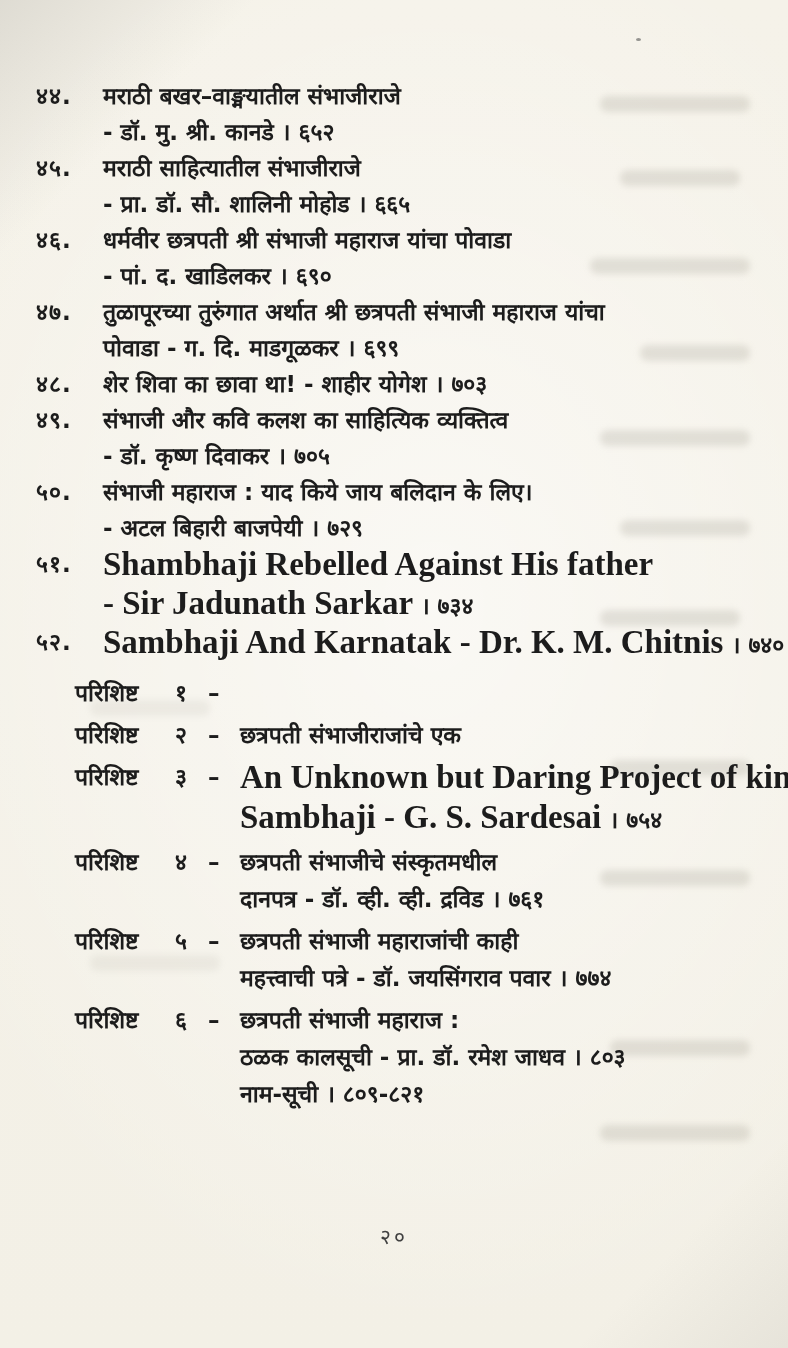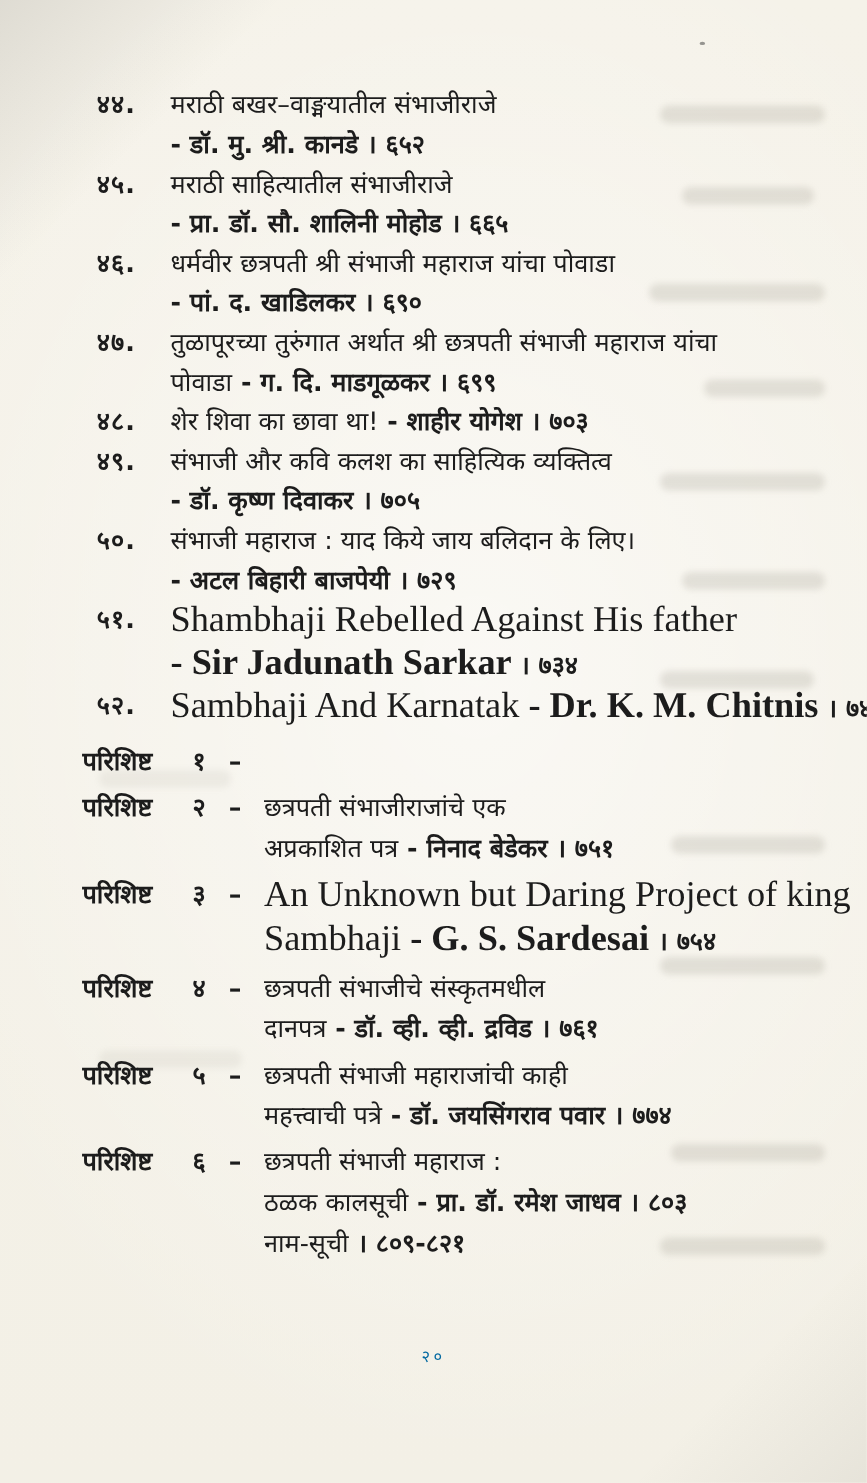--- a/index.html
+++ b/index.html
@@ -41,49 +41,49 @@
   .g11{ left: 90px;  top: 955px; width: 130px; opacity:.5; }
   .g12{ left: 610px; top: 1040px; width: 140px; }
   .g13{ left: 600px; top: 1125px; width: 150px; }
 
   .toc { position: relative; padding: 78px 36px 0 0; }
 
   
   .entry {
     display: grid;
     grid-template-columns: 67px 1fr;
-    padding-left: 88px;
+    padding-left: 36px;
   }
   .entry .num {
     font-size: 23px; line-height: 36px; font-weight: 600;
     letter-spacing: 1px; white-space: nowrap;
   }
   .line { line-height: 36px; font-size: 23px; white-space: nowrap; }
   .seg { font-weight: 700; }
-  .seg.b { font-weight: 400; }
+  .seg.b { font-weight: 700; }
   .seg.latin { font-family: "Liberation Serif", serif; font-size: 33px; text-align: center; }
 
   
   .appendix-section { margin-top: 12px; }
   .appendix {
     display: grid;
     grid-template-columns: 100px 33px 32px 1fr;
     padding-left: 75px;
     margin-bottom: 5px;
   }
   .appendix .alabel, .appendix .anum, .appendix .adash {
     font-size: 23px; line-height: 37px; font-weight: 700; white-space: nowrap;
   }
   .appendix .line { line-height: 37px; }
 
   .footer {
     position: absolute; left: 0; right: 0; top: 1222px;
     text-align: center;
   }
-  .pageno { font-size: 15px; letter-spacing: 3px; color: #0369a1; }
+  .pageno { font-size: 21px; letter-spacing: 3px; color: #404040; }
 </style>
 </head>
 <body>
 
 <div class="paper"></div>
 <span class="speck s1"></span>
 <span class="speck s2"></span>
 <span class="smudge g1"></span>
 <span class="smudge g2"></span>
 <span class="smudge g3"></span>
@@ -169,21 +169,20 @@
         <span class="adash">–</span>
         <div>
         </div>
       </div>
       <div class="appendix">
         <span class="alabel">परिशिष्ट</span>
         <span class="anum">२</span>
         <span class="adash">–</span>
         <div>
           <div class="line"><span class="seg b">छत्रपती संभाजीराजांचे एक</span></div>
-          <div class="line"><span class="seg b">अप्रकाशित पत्र</span><span class="seg"> - निनाद बेडेकर । ७५१</span></div>
         </div>
       </div>
       <div class="appendix">
         <span class="alabel">परिशिष्ट</span>
         <span class="anum">३</span>
         <span class="adash">–</span>
         <div>
           <div class="line"><span class="seg b latin">An Unknown but Daring Project of king</span></div>
           <div class="line"><span class="seg b latin">Sambhaji</span><span class="seg latin"> - G. S. Sardesai </span><span class="seg">। ७५४</span></div>
         </div>

